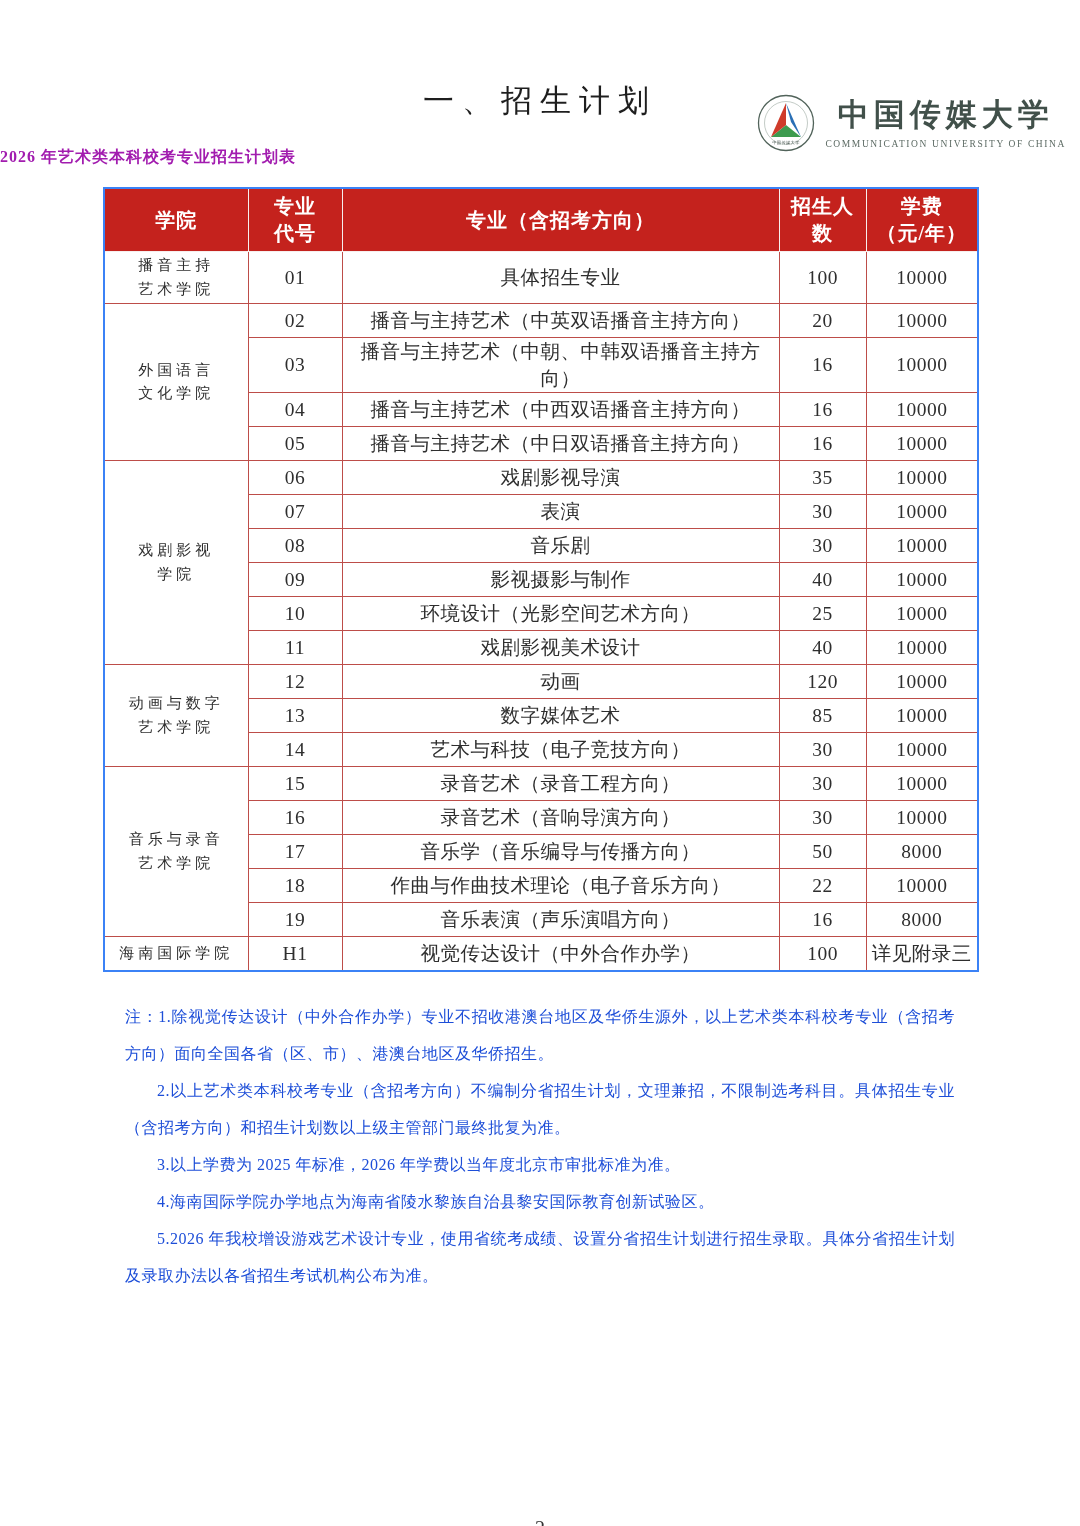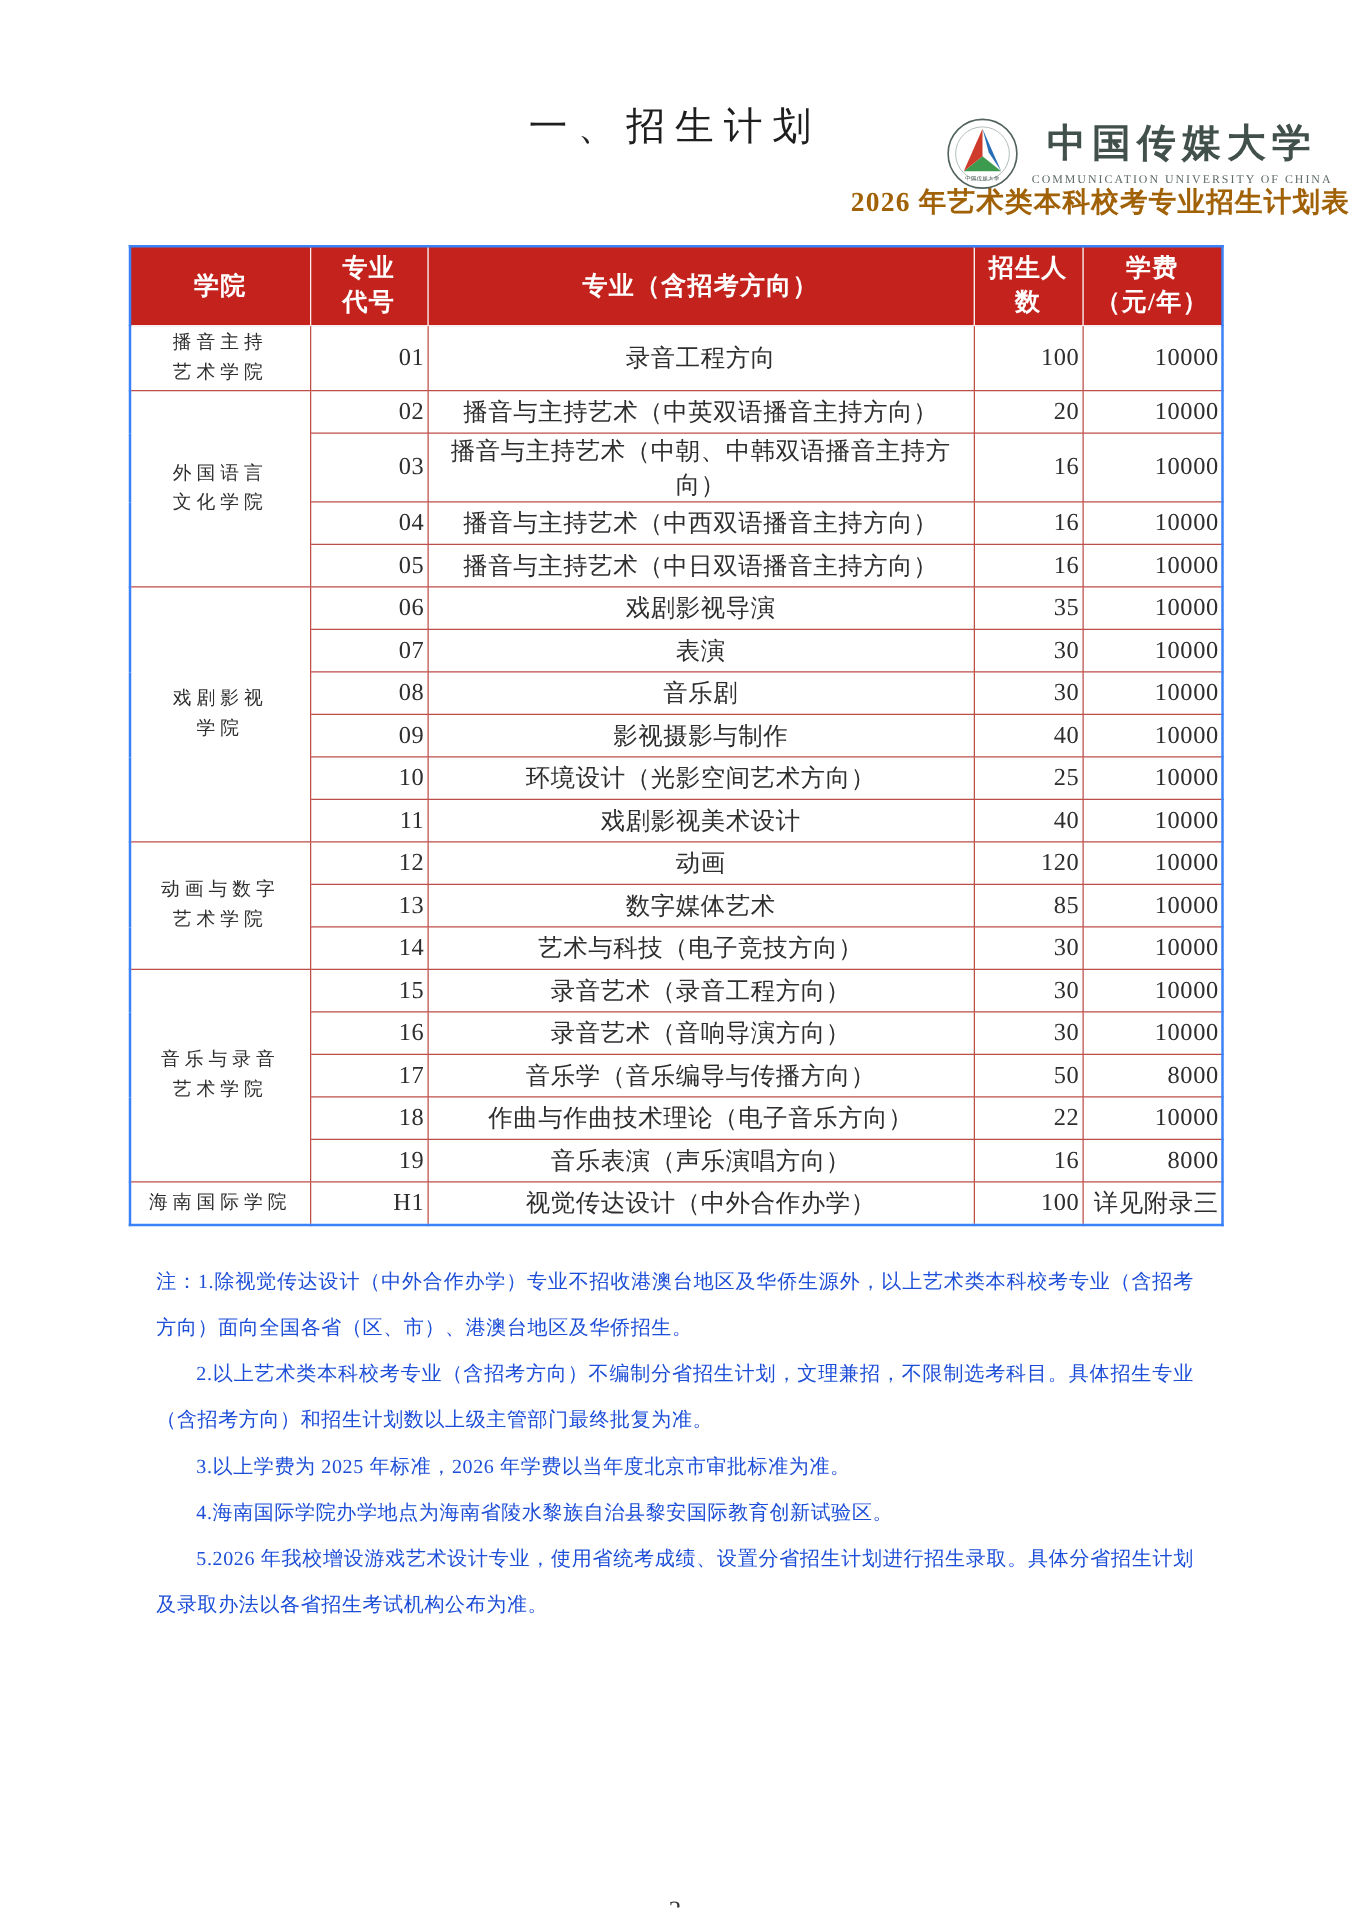--- a/index.html
+++ b/index.html
@@ -14,22 +14,22 @@
   .logo{position:absolute;top:14px;right:14px;display:flex;align-items:flex-start;gap:10px;}
   .emblem{width:58px;height:58px;flex:0 0 auto;}
   .logo-text{display:flex;flex-direction:column;align-items:center;}
   .logo-cn{font-size:31px;font-weight:bold;color:#41504a;letter-spacing:5px;white-space:nowrap;
            font-family:"Liberation Serif","DejaVu Serif",serif;}
   .logo-en{font-size:9.5px;color:#5d6b64;letter-spacing:1.6px;margin-top:3px;white-space:nowrap;}
 
   
   .title{margin:80px 0 0 0;text-align:center;font-size:31px;font-weight:normal;
          color:#1e1e1e;letter-spacing:8px;}
-  .subtitle{margin:25px 0 0 0;text-align:right;font-size:22px;font-weight:bold;
-            color:#a16207;letter-spacing:1px;}
+  .subtitle{margin:25px 0 0 0;text-align:left;font-size:16px;font-weight:bold;
+            color:#a21caf;letter-spacing:1px;}
 
   
   table.plan{border-collapse:collapse;table-layout:fixed;
              margin:19px 0 0 103px;width:874px;
              border:2px solid #3b82f6;}
   .plan col.c-college{width:144px;}
   .plan col.c-code{width:94px;}
   .plan col.c-major{width:437px;}
   .plan col.c-count{width:87px;}
   .plan col.c-fee{width:112px;}
@@ -39,21 +39,21 @@
     letter-spacing:1px;padding:0 2px;
   }
   .plan th:first-child{border-left:1px solid #ad3431;}
   .plan th:last-child{border-right:1px solid #ad3431;}
   .plan td{
     border:1px solid #bd4d49;font-size:19.5px;color:#2e2e2e;text-align:center;
     height:33px;padding:0 2px;background:#fff;overflow:hidden;
   }
   .plan td.college{white-space:pre-line;line-height:1.55;letter-spacing:4px;font-size:15px;}
   .plan td.major{letter-spacing:0.5px;}
-  .plan td.code,.plan td.count,.plan td.fee{letter-spacing:0.5px;text-align:right;}
+  .plan td.code,.plan td.count,.plan td.fee{letter-spacing:0.5px;}
   .plan tbody tr.tall td{height:51px;}
 
   
   .notes{margin:26px 125px 0 125px;font-size:16px;line-height:37px;
          color:#1d4ed8;text-align:justify;letter-spacing:0.5px;}
   .notes p{margin:0;}
   .notes p.indent{text-indent:2em;}
 
   
   .page-number{position:absolute;left:0;right:0;top:1437px;text-align:center;
@@ -99,21 +99,21 @@
           <th>招生人数</th>
           <th>学费
 （元/年）</th>
         </tr>
     </thead>
     <tbody>
         <tr class="tall">
           <td class="college" rowspan="1">播音主持
 艺术学院</td>
           <td class="code">01</td>
-          <td class="major">录音工程方向</td>
+          <td class="major">具体招生专业</td>
           <td class="count">100</td>
           <td class="fee">10000</td>
         </tr>
         <tr>
           <td class="college" rowspan="4">外国语言
 文化学院</td>
           <td class="code">02</td>
           <td class="major">播音与主持艺术（中英双语播音主持方向）</td>
           <td class="count">20</td>
           <td class="fee">10000</td>

